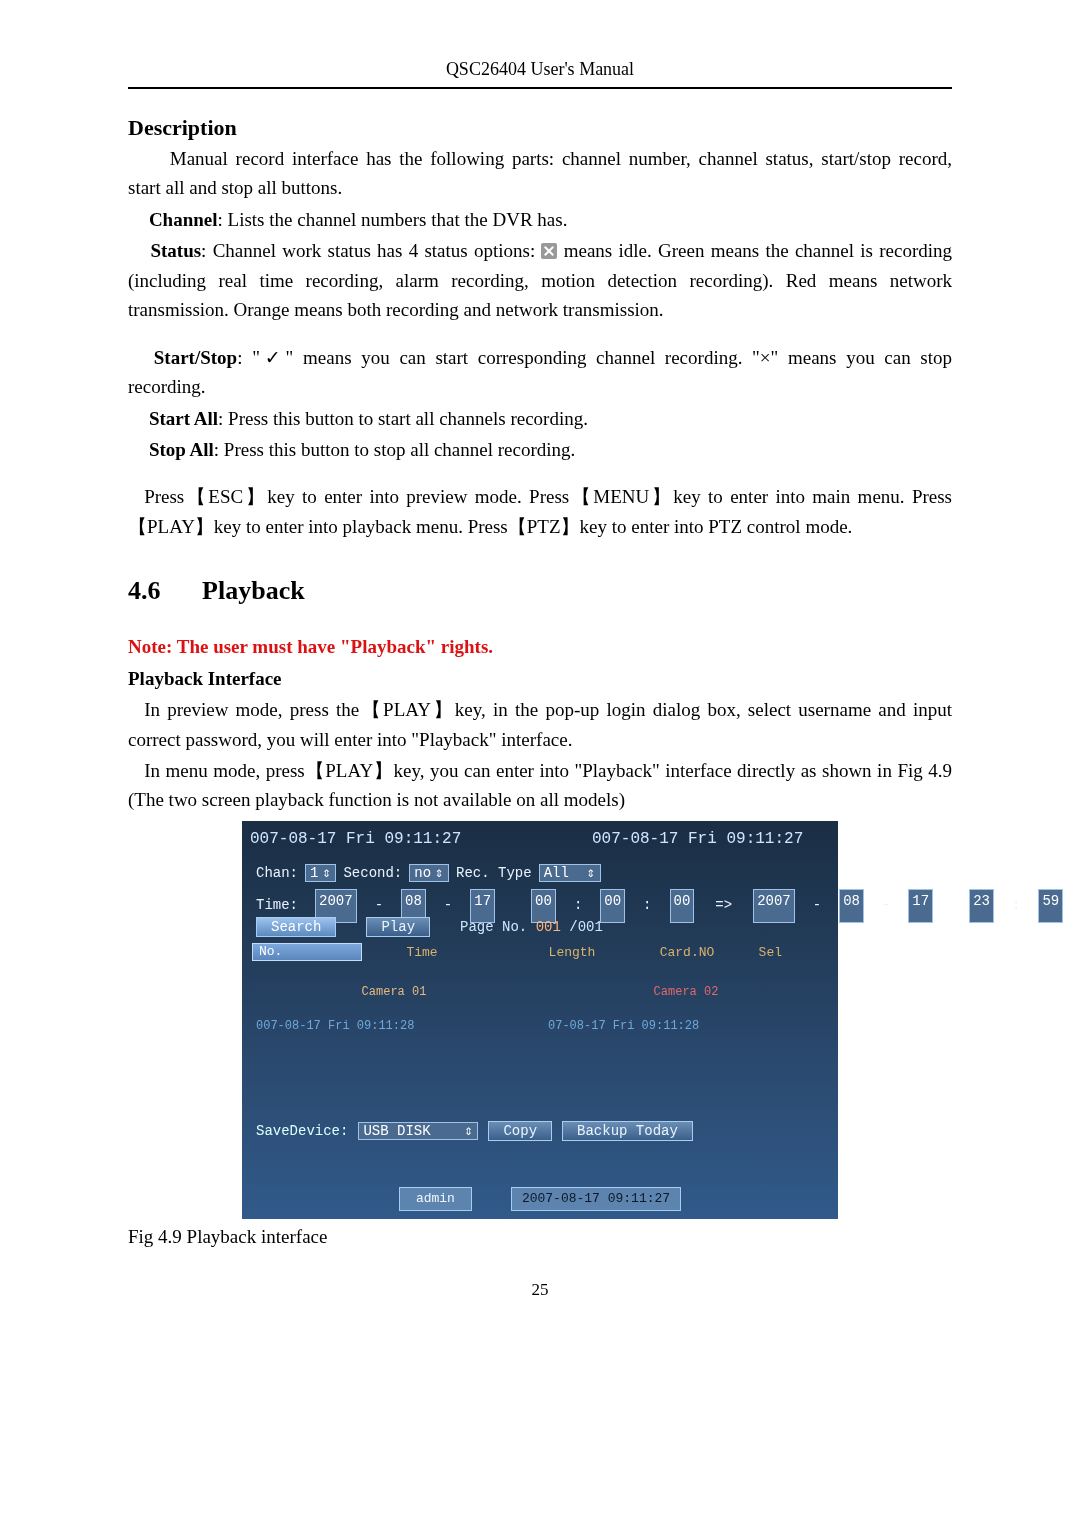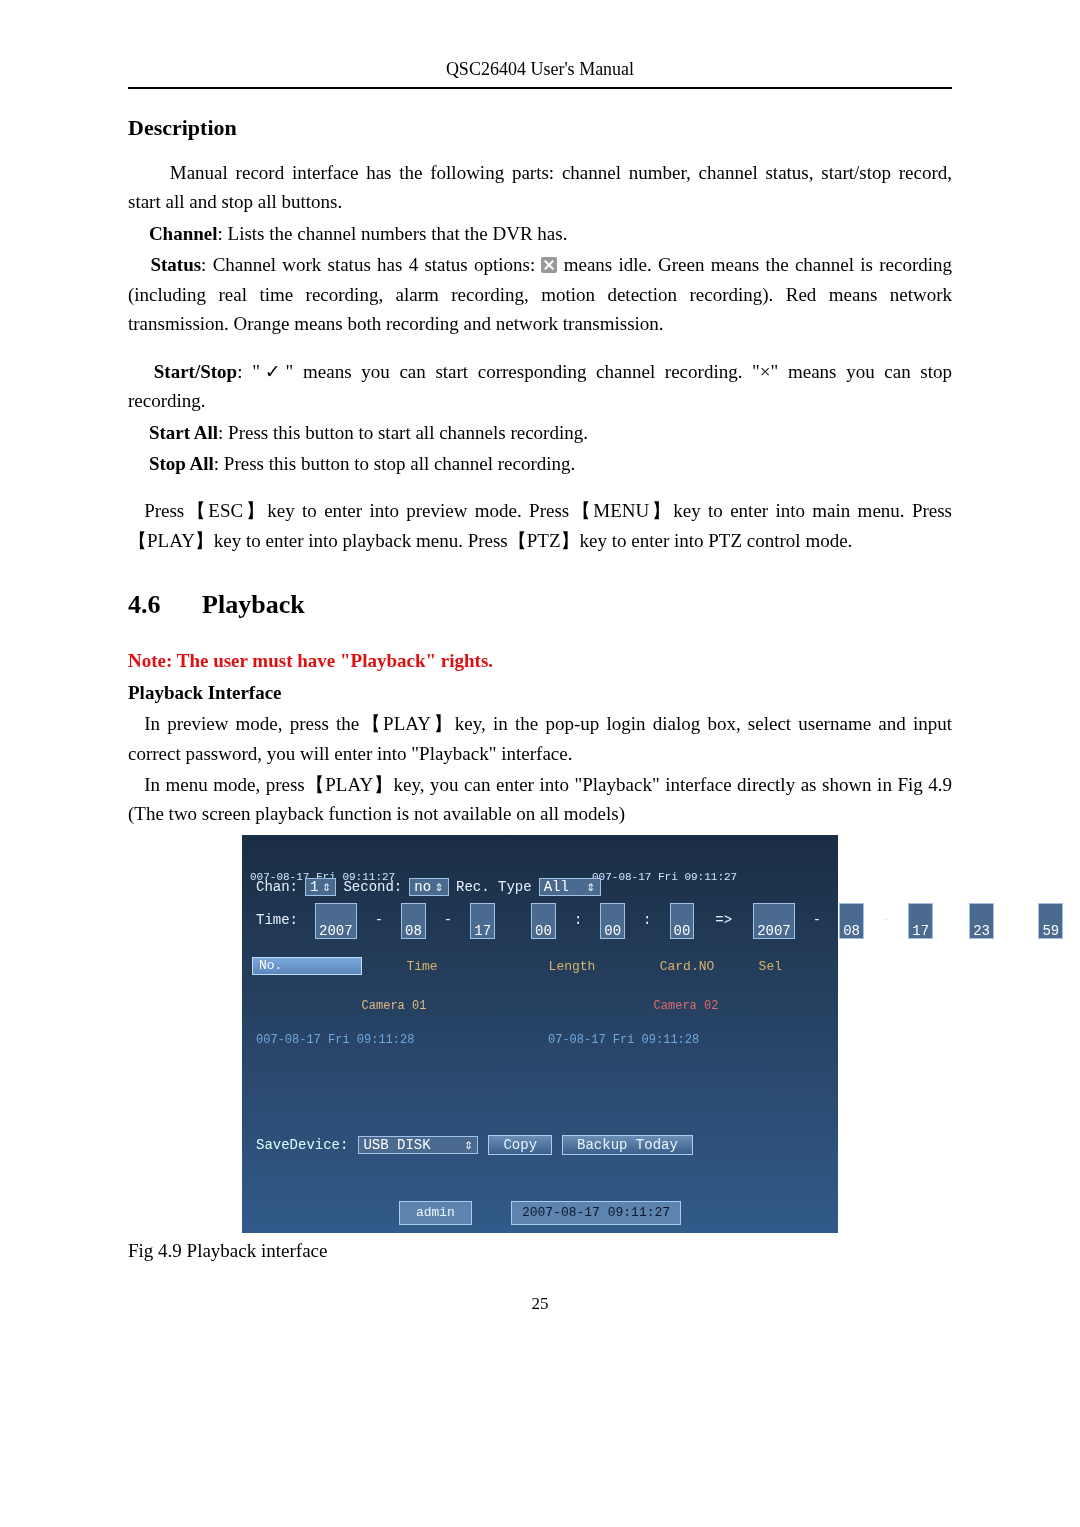--- a/index.html
+++ b/index.html
@@ -15,21 +15,20 @@
     .header-line {
       text-align: center;
       font-size: 18px;
       padding-bottom: 4px;
       border-bottom: 2px solid #000;
       margin-bottom: 22px;
     }
     h3.desc-title {
       font-size: 22px;
       font-weight: bold;
-      margin-bottom: 14px;
     }
     .para {
       font-size: 19px;
       text-align: justify;
       margin-bottom: 2px;
       line-height: 1.55;
     }
     .para .indent { display:inline-block; width: 2.2em; }
     .para .half-indent { display:inline-block; width: 0.85em; }
     .bold { font-weight: bold; }
@@ -52,32 +51,32 @@
 
     
     .pb-wrap { text-align:center; margin-top: 6px; }
     .pb {
       width: 596px; height: 398px; margin: 0 auto; position:relative;
       background: linear-gradient(#1a2e44 0%, #223b58 30%, #2a496e 60%, #315a8a 100%);
       font-family: "Courier New", monospace;
       color:#dff;
       font-size: 13px;
     }
-    .pb .corner-ts { position:absolute; top:6px; font-size:11px; color:#cfe6ff;margin-top:28px; }
+    .pb .corner-ts { position:absolute; top:6px; font-size:16px; color:#cfe6ff; }
     .pb .corner-ts.left { left:8px; }
     .pb .corner-ts.right { left:350px; }
     .pb .title { position:absolute; top:20px; left:0; right:0; text-align:center; font-size:14px; color:#e7f3ff; }
 
     .pb .row1 { position:absolute; top:42px; left:14px; right:14px; display:flex; align-items:center; gap:7px; color:#e7f3ff; font-size:14px;}
     .pb .ninput {
       background:#4a6a8f; border:1px solid #9fc2e6; color:#fff; padding:1px 4px; height:18px; display:inline-flex; align-items:center; gap:3px;
     }
     .pb .step { display:inline-block; width:10px; text-align:center; }
     .pb .row2 { position:absolute; top:68px; left:14px; right:14px; display:flex; align-items:center; gap:17px; color:#e7f3ff; font-size:14px; }
-    .pb .nbox { background:#4a6a8f; border:1px solid #9fc2e6; color:#fff; padding:17px 3px; height:34px; display:inline-block; }
+    .pb .nbox { background:#4a6a8f; border:1px solid #9fc2e6; color:#fff; padding:1px 3px; height:34px; display:inline-block; }
     .pb .sep { color:#e7f3ff; padding:0 1px; }
     .pb .arrow { color:#e7f3ff; padding:0 4px; }
 
     .pb .row3 { position:absolute; top:96px; left:14px; right:14px; display:flex; align-items:center; gap:30px; color:#e7f3ff; font-size:14px; }
     .pb .btn {
       border:1px solid #a9cdee; background:linear-gradient(#6b8eb5,#3a5f8a); color:#e9f4ff; padding:1px 14px; height:20px; display:inline-flex; align-items:center;
     }
     .pb .btn.hi { background:linear-gradient(#9cc3ef,#5b89bf); color:#fff; }
     .pb .pageno { color:#cfe6ff; }
     .pb .orange { color:#ffb27a; }
@@ -199,20 +198,29 @@
         <span class="sep">-</span>
       <span class="nbox">17</span>
       <span class="sep"> </span>
       <span class="nbox">23</span>
         <span class="sep">:</span>
       <span class="nbox">59</span>
         <span class="sep">:</span>
       <span class="nbox">59</span>
     </div>
 
+    <div class="row3">
+      <span class="btn hi">Search</span>
+      <span class="btn">Play</span>
+      <span class="pageno">
+        <span>Page No.</span>
+        <span class="orange">001</span>
+        <span>/001</span>
+      </span>
+    </div>
 
     <div class="thead">
       <span class="th no">No.</span>
       <span class="th time">Time</span>
       <span class="th len">Length</span>
       <span class="th card">Card.NO</span>
       <span class="th sel">Sel</span>
     </div>
 
     <div class="area">

